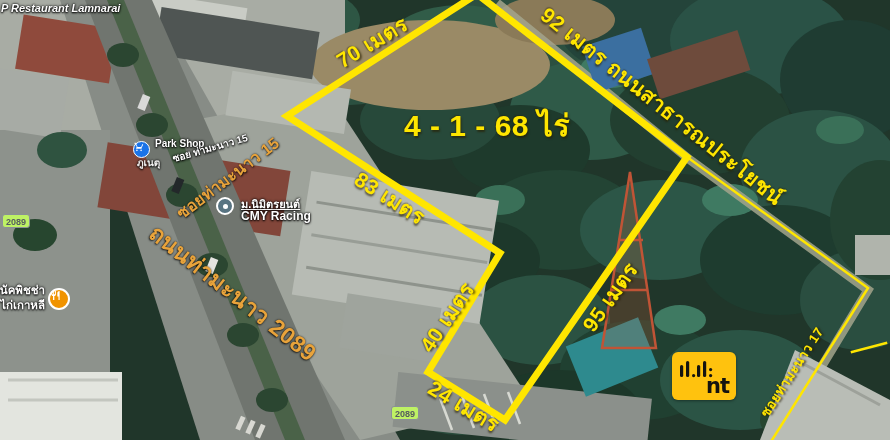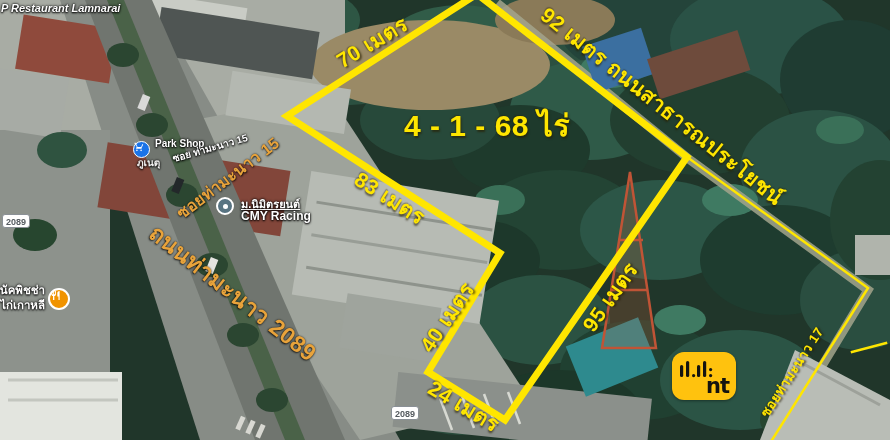--- a/index.html
+++ b/index.html
@@ -19,28 +19,28 @@
   .otext{
     color:#E8A33B;font-weight:700;letter-spacing:.3px;
     text-shadow:0 1px 2px rgba(0,0,0,.8), 0 0 2px rgba(0,0,0,.6);
   }
   
   .wtext{
     color:#fff;font-weight:600;
     text-shadow:0 0 2px rgba(0,0,0,.95), 0 1px 2px rgba(0,0,0,.9), 0 0 3px rgba(0,0,0,.7);
   }
   .badge{
-    position:absolute;width:28px;height:14px;background:#ffffff;border:1.5px solid #8a9096;
+    position:absolute;width:28px;height:14px;background:#bef264;border:1.5px solid #8a9096;
     border-radius:3px;color:#555b60;font-size:9px;font-weight:700;line-height:14px;
     text-align:center;box-sizing:border-box;
   }
   .poi-circle{position:absolute;border-radius:50%;box-sizing:border-box;display:flex;align-items:center;justify-content:center;}
   .nt-logo{
     position:absolute;left:672px;top:352px;width:64px;height:48px;background:#FFC20E;
-    border-radius:12px;box-shadow:0 1px 3px rgba(0,0,0,.4);
+    border-radius:6px;box-shadow:0 1px 3px rgba(0,0,0,.4);
   }
   .nt-logo .nt-text{
     position:absolute;right:7px;bottom:2px;color:#151310;font-size:21px;font-weight:800;
     letter-spacing:-1px;font-family:"DejaVu Sans", sans-serif;
   }
 </style>
 </head>
 <body>
 
 <div class="stage">

